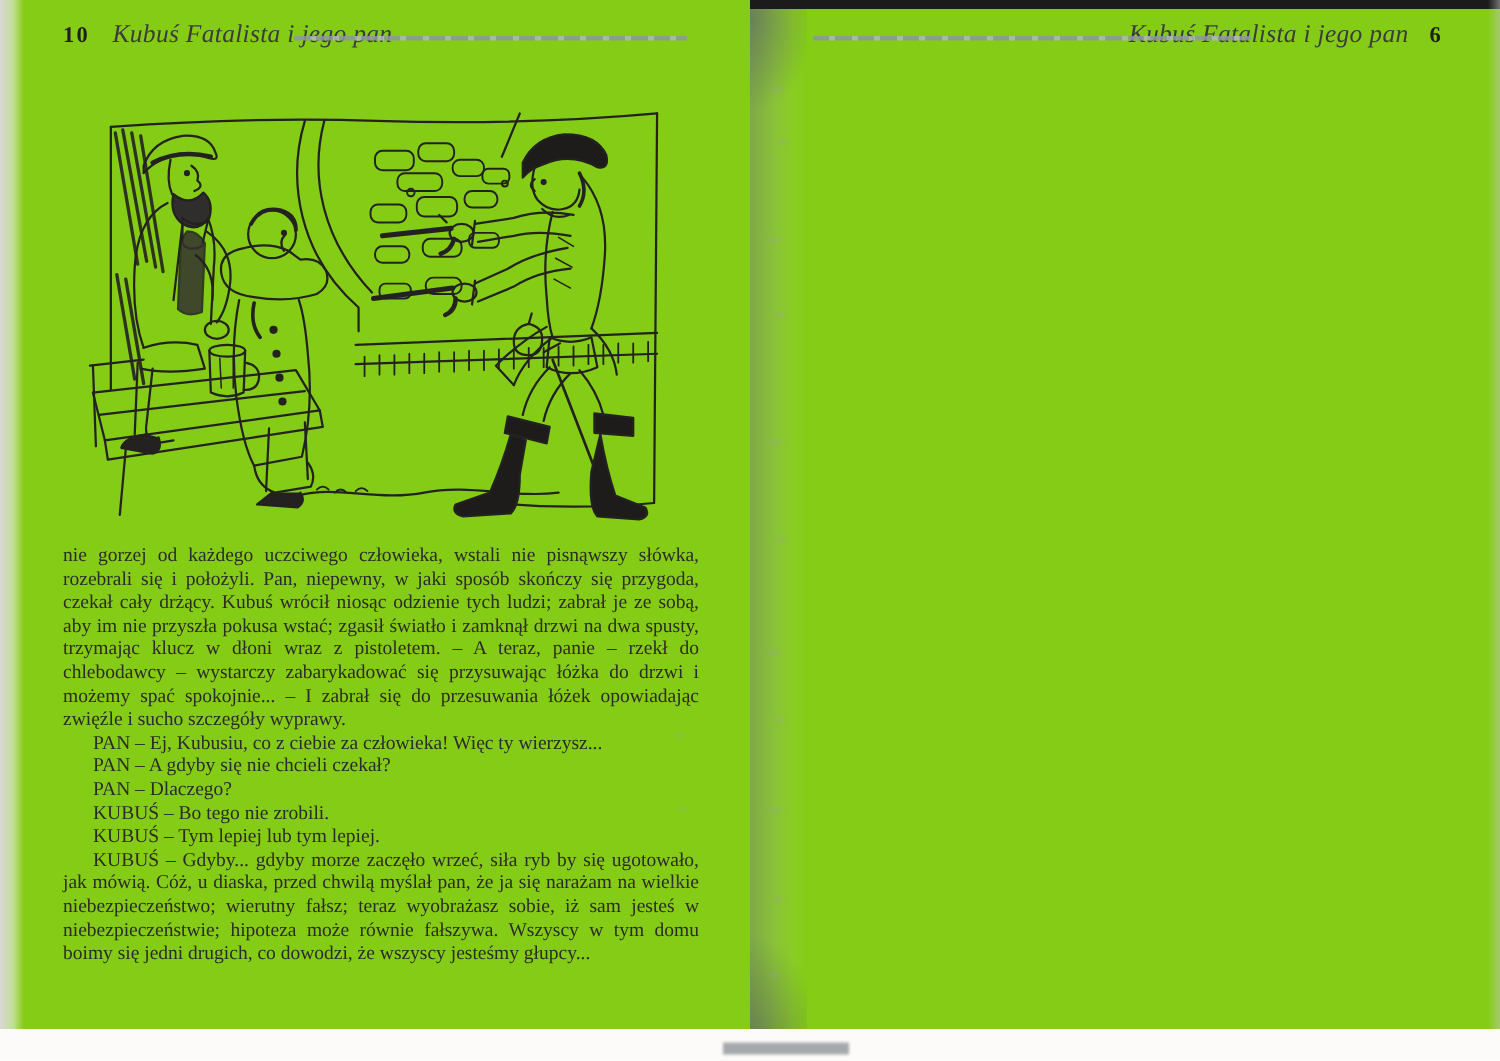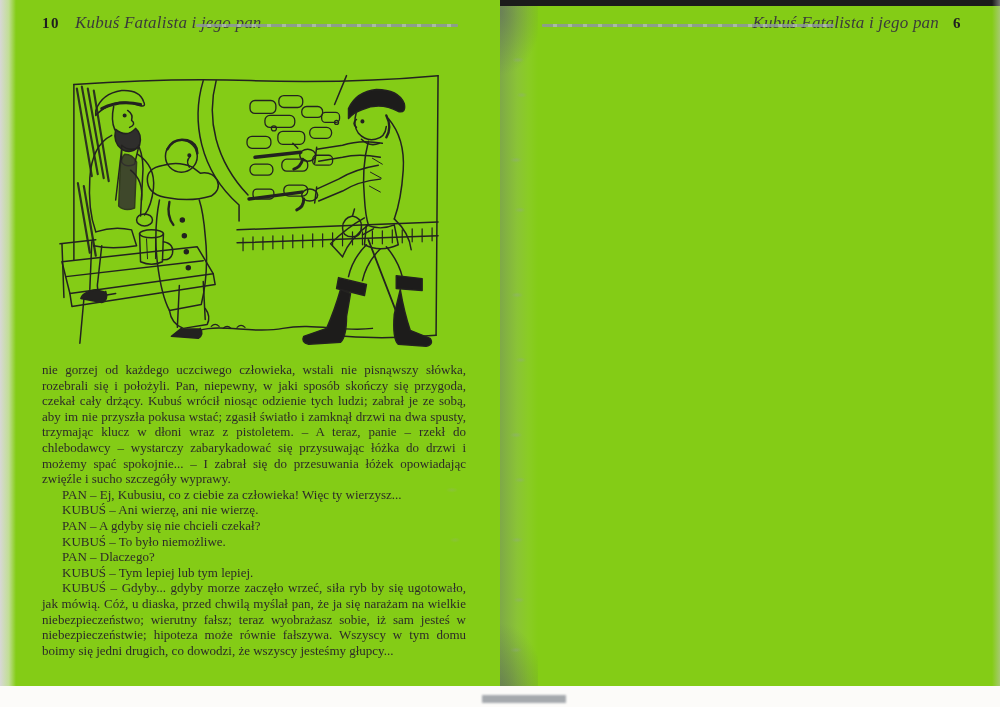--- a/index.html
+++ b/index.html
@@ -211,24 +211,23 @@
           <path d="M336,199 Q348,213 352,229"></path>
           <path d="M346,228 L372,231 L372,243 L346,241 Z" fill="#1d1c1b"></path>
           <path d="M350,242 Q354,265 360,283 L380,291 Q384,297 376,299 L348,297 Q342,291 344,267 Z" fill="#1d1c1b"></path>
         </g>
       </svg>
     </div>
 
     <div class="textcol textcol-left" id="leftcol">
         <p class="para cont">nie gorzej od każdego uczciwego człowieka, wstali nie pisnąwszy słówka, rozebrali się i położyli. Pan, niepewny, w jaki sposób skończy się przygoda, czekał cały drżący. Kubuś wrócił niosąc odzienie tych ludzi; zabrał je ze sobą, aby im nie przyszła pokusa wstać; zgasił światło i zamknął drzwi na dwa spusty, trzymając klucz w dłoni wraz z pistoletem. – A teraz, panie – rzekł do chlebodawcy – wystarczy zabarykadować się przysuwając łóżka do drzwi i możemy spać spokojnie... – I zabrał się do przesuwania łóżek opowiadając zwięźle i sucho szczegóły wyprawy.</p>
         <p class="para dialogue">PAN – Ej, Kubusiu, co z ciebie za człowieka! Więc ty wierzysz...</p>
-        <p class="para dialogue">KUBUŚ – Ani wierzę, ani nie wierzę.</p>
         <p class="para dialogue">PAN – A gdyby się nie chcieli czekał?</p>
-        <p class="para dialogue">KUBUŚ – To było niemożliwe.</p>
         <p class="para dialogue">PAN – Dlaczego?</p>
+        <p class="para dialogue">KUBUŚ – Bo tego nie zrobili.</p>
         <p class="para dialogue">KUBUŚ – Tym lepiej lub tym lepiej.</p>
         <p class="para dialogue">KUBUŚ – Gdyby... gdyby morze zaczęło wrzeć, siła ryb by się ugotowało, jak mówią. Cóż, u diaska, przed chwilą myślał pan, że ja się narażam na wielkie niebezpieczeństwo; wierutny fałsz; teraz wyobrażasz sobie, iż sam jesteś w niebezpieczeństwie; hipoteza może równie fałszywa. Wszyscy w tym domu boimy się jedni drugich, co dowodzi, że wszyscy jesteśmy głupcy...</p>
       </div>
     <div class="bleed bleed-left"></div>
   </div>
 
   <div class="page page-right">
     <div class="top-bar"></div>
 
   </div>

